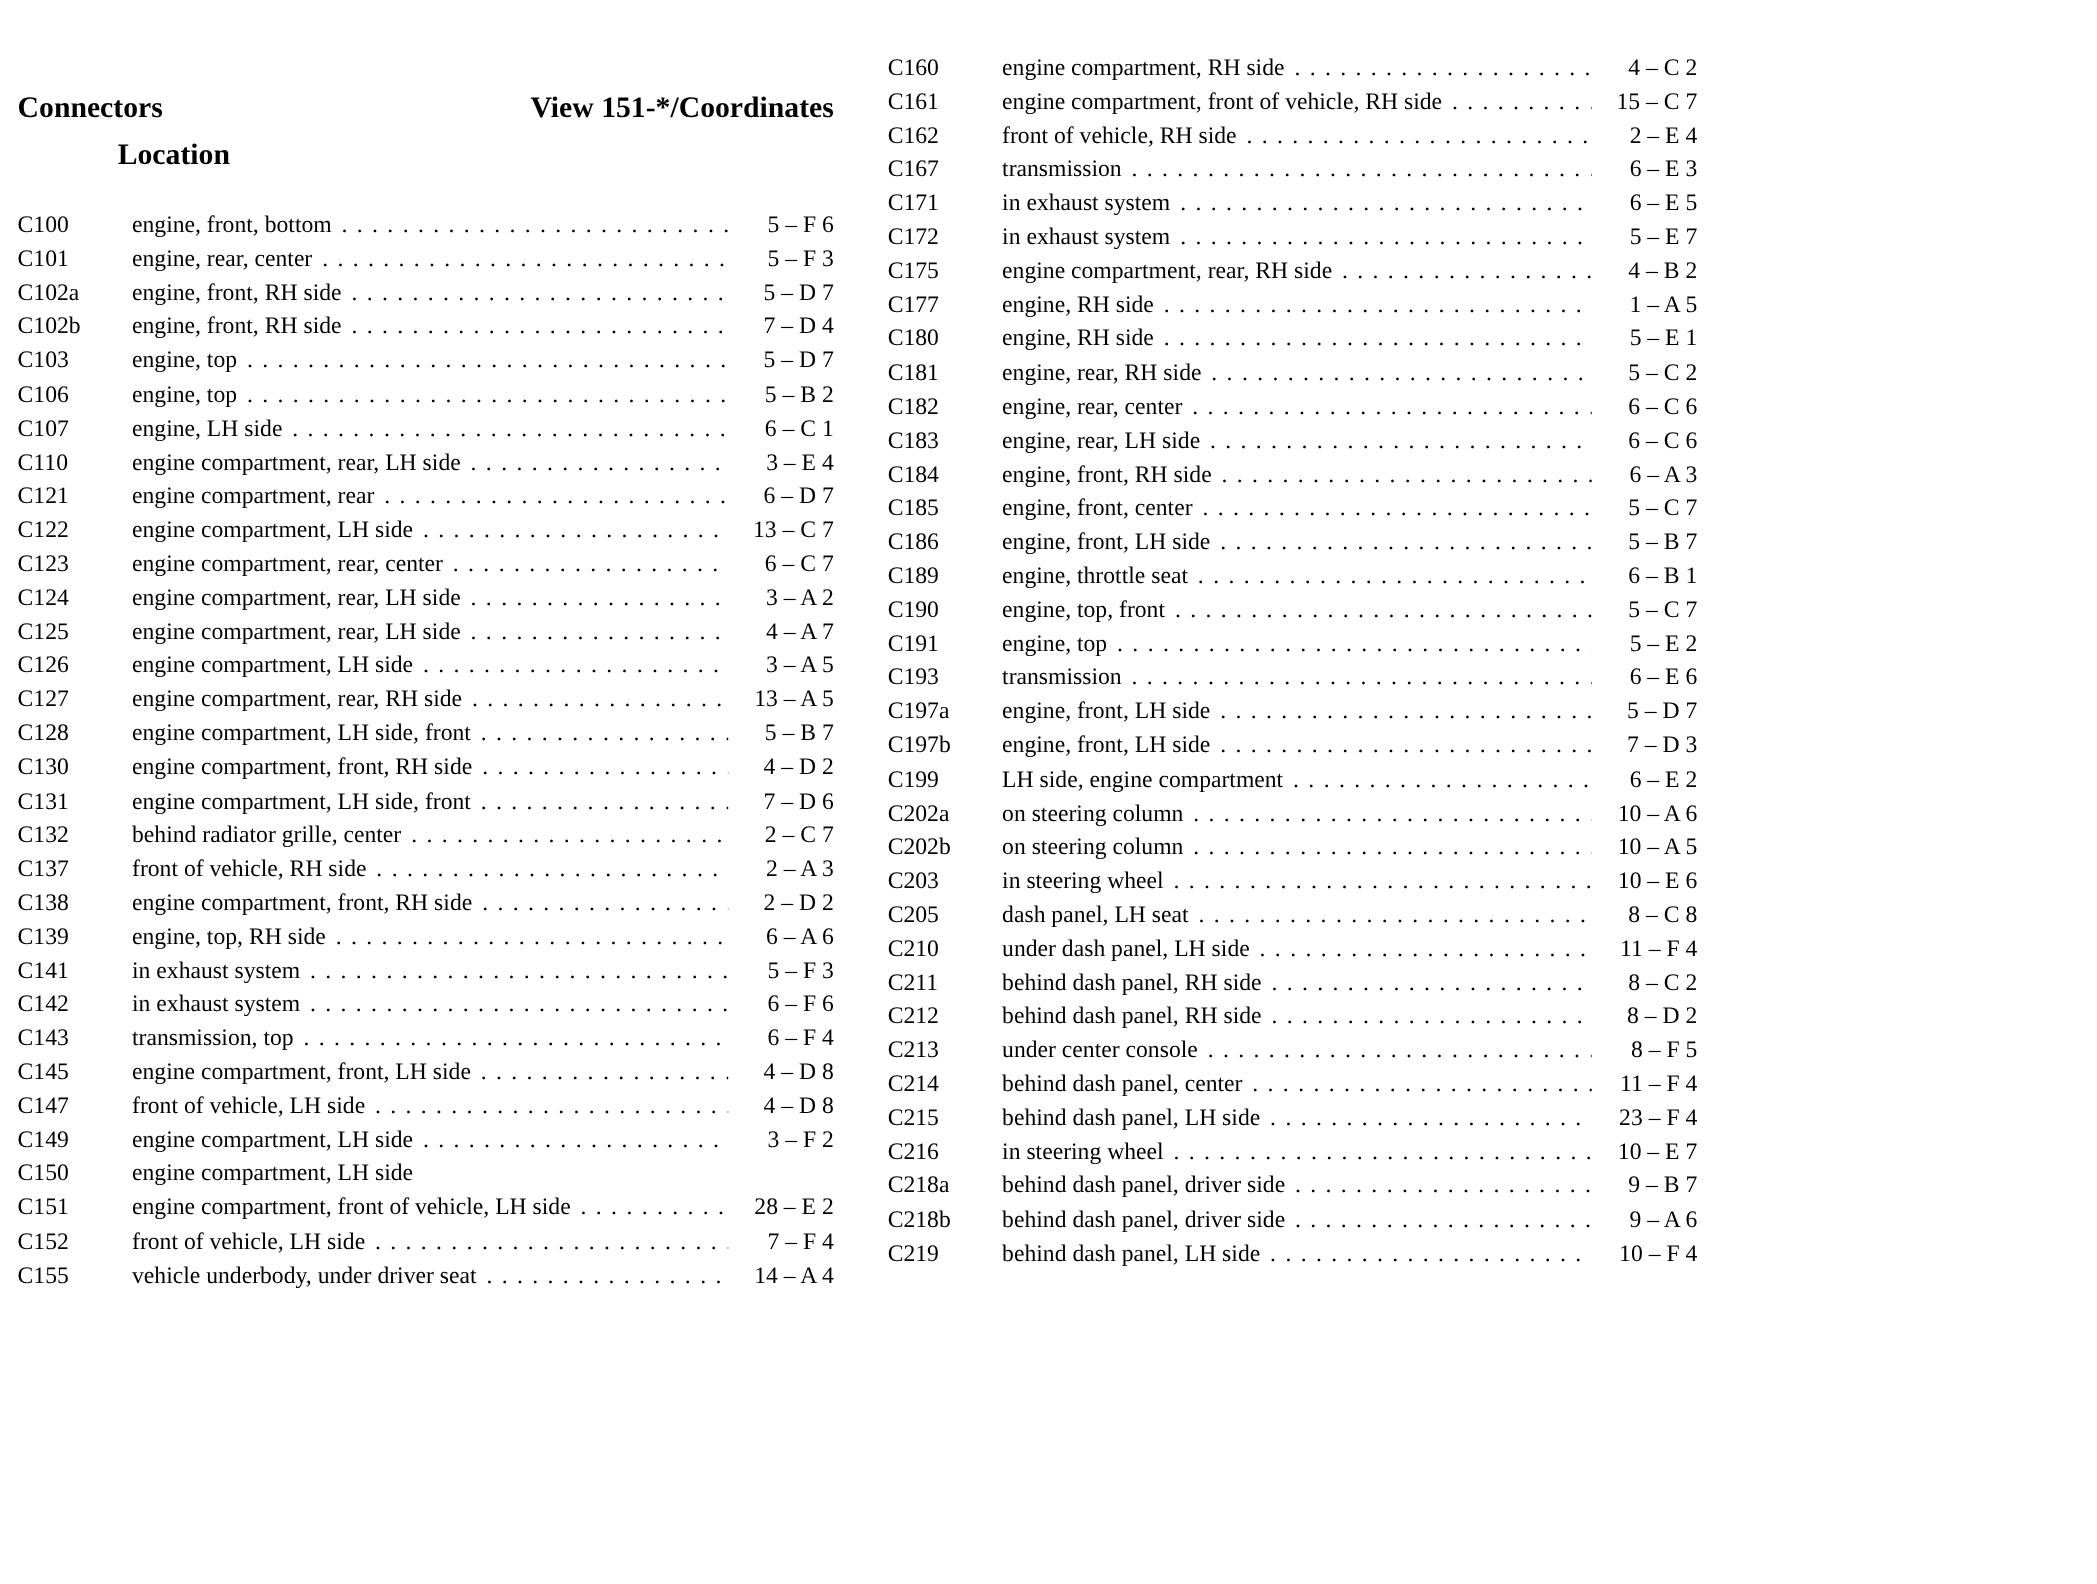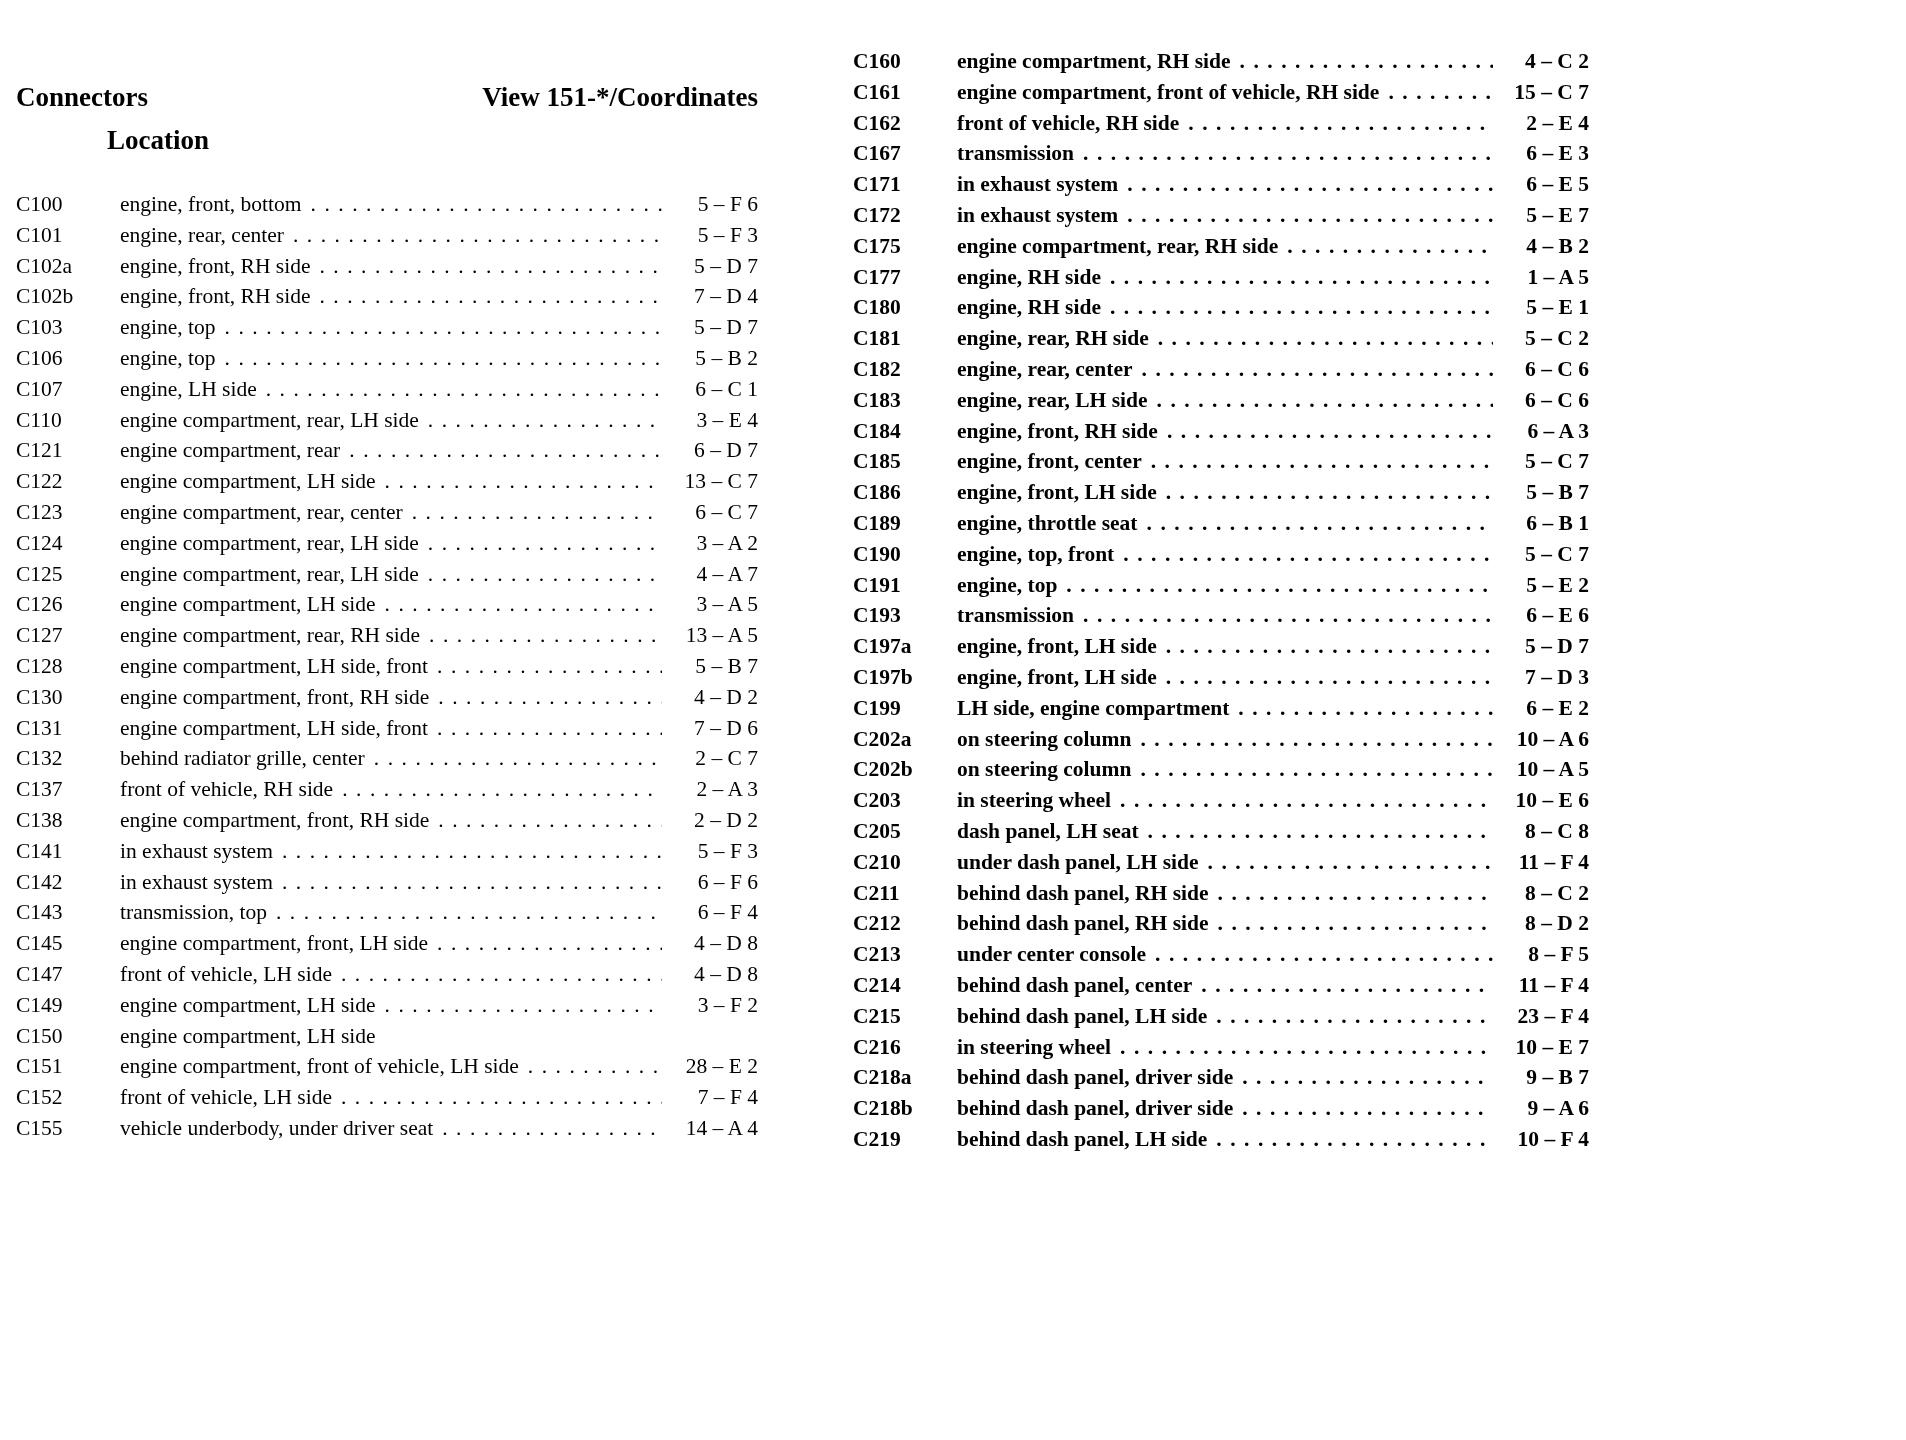--- a/index.html
+++ b/index.html
@@ -15,21 +15,21 @@
     color: #000000;
     font-family: "Liberation Serif", "DejaVu Serif", serif;
     font-size: 21.5px;
     overflow: hidden;
   }
   .col {
     position: absolute;
     top: 0;
   }
   .col-left  { left: 16px;  width: 742px; }
-  .col-right { left: 853px; width: 736px; font-weight: bold; }
+  .col-right { left: 807px; width: 736px; }
 
   .header-row {
     margin-top: 82px;
     display: flex;
     justify-content: space-between;
     align-items: baseline;
     text-align: center;
   }
   .h-connectors {
     font-weight: bold;
@@ -208,20 +208,26 @@
           <span class="leader"></span>
           <span class="coord">2 – A 3</span>
         </div>
         <div class="row">
           <span class="cid">C138</span>
           <span class="loc">engine compartment, front, RH side</span>
           <span class="leader"></span>
           <span class="coord">2 – D 2</span>
         </div>
         <div class="row">
+          <span class="cid">C139</span>
+          <span class="loc">engine, top, RH side</span>
+          <span class="leader"></span>
+          <span class="coord">6 – A 6</span>
+        </div>
+        <div class="row">
           <span class="cid">C141</span>
           <span class="loc">in exhaust system</span>
           <span class="leader"></span>
           <span class="coord">5 – F 3</span>
         </div>
         <div class="row">
           <span class="cid">C142</span>
           <span class="loc">in exhaust system</span>
           <span class="leader"></span>
           <span class="coord">6 – F 6</span>

